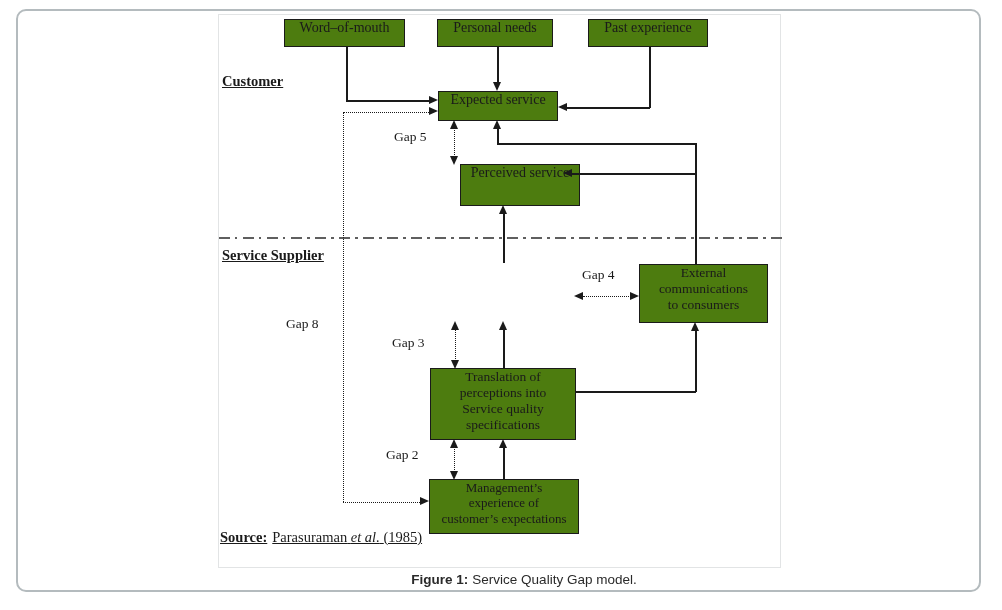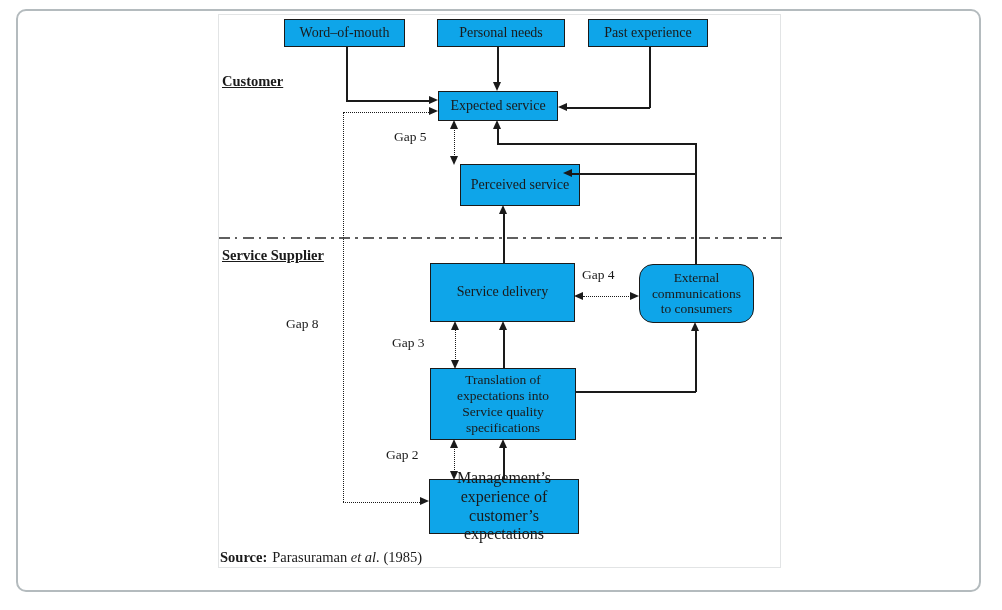--- a/index.html
+++ b/index.html
@@ -3,22 +3,22 @@
 <meta charset="utf-8">
 <style>
   * { margin:0; padding:0; box-sizing:border-box; }
   html,body { width:1002px; height:610px; background:#ffffff; font-family:"Liberation Serif", serif; }
   .page { position:relative; width:1002px; height:610px; background:#fff; overflow:hidden; }
   .panel { position:absolute; left:16px; top:9px; width:965px; height:583px;
            border:2px solid #b4bbbe; border-radius:10px; background:#fff; }
   .figure-area { position:absolute; left:218px; top:14px; width:563px; height:554px;
                  border:1px solid #e2e4e5; background:#fff; }
   
-  .box { position:absolute; border:1.5px solid #1a1a1a; background:#0ea5e9; color:#1a1a1a;
-         display:flex; align-items:center; justify-content:center; text-align:center;
+  .box { position:absolute; border:1.5px solid #1a1a1a; background:#4d7c0f; color:#1a1a1a;
+         display:flex; align-items:flex-start; justify-content:center; text-align:center;
          font-size:14px; line-height:1.18; }
   .box .lines { width:100%; }
   
   .ln { position:absolute; background:#1a1a1a; }
   .dln-h { position:absolute; border-top:1.6px dotted #1a1a1a; height:0; }
   .dln-v { position:absolute; border-left:1.6px dotted #1a1a1a; width:0; }
   .divider { position:absolute; left:0; top:222px; width:563px; height:1.6px;
              background:repeating-linear-gradient(to right,#5f5f5f 0 11px,transparent 11px 16px,#5f5f5f 16px 18.5px,transparent 18.5px 24px); }
   
   .arr { position:absolute; width:0; height:0; }
@@ -47,53 +47,50 @@
   <div class="figure-area">
 
     <div class="section-label" style="left:3px; top:58px;text-align:center;">Customer</div>
     <div class="section-label" style="left:3px; top:232px;">Service Supplier</div>
 
     <div class="divider"></div>
 
     <div class="box" style="left:65px; top:4px; width:121px; height:28px;">
       <span>Word–of-mouth</span>
     </div>
-    <div class="box" style="left:218px; top:4px; width:128px; height:28px;">
+    <div class="box" style="left:218px; top:4px; width:116px; height:28px;">
       <span>Personal needs</span>
     </div>
     <div class="box" style="left:369px; top:4px; width:120px; height:28px;">
       <span>Past experience</span>
     </div>
 
     <div class="box" style="left:219px; top:76px; width:120px; height:30px;">
       <span>Expected service</span>
     </div>
     <div class="box" style="left:241px; top:149px; width:120px; height:42px;">
       <span>Perceived service</span>
     </div>
 
-    <div class="box" style="left:211px; top:248px; width:145px; height:59px;">
-      <span>Service delivery</span>
-    </div>
-    <div class="box" style="left:420px; top:249px; width:115px; height:59px; font-size:13.5px;border-radius:14px;">
+    <div class="box" style="left:420px; top:249px; width:129px; height:59px; font-size:13.5px;">
       <div class="lines">
         <div>External</div>
         <div>communications</div>
         <div>to consumers</div>
       </div>
     </div>
     <div class="box" style="left:211px; top:353px; width:146px; height:72px; font-size:13.5px;">
       <div class="lines">
         <div>Translation of</div>
-        <div>expectations into</div>
+        <div>perceptions into</div>
         <div class="italic">Service quality</div>
         <div>specifications</div>
       </div>
     </div>
-    <div class="box" style="left:210px; top:464px; width:150px; height:55px; font-size:16px;">
+    <div class="box" style="left:210px; top:464px; width:150px; height:55px; font-size:13px;">
       <div class="lines">
         <div>Management’s</div>
         <div>experience of</div>
         <div>customer’s expectations</div>
       </div>
     </div>
 
     <div class="gap-label" style="left:175px; top:114px;">Gap 5</div>
     <div class="gap-label" style="left:67px; top:301px;">Gap 8</div>
     <div class="gap-label" style="left:363px; top:252px;">Gap 4</div>
@@ -146,20 +143,23 @@
     <div class="arr down" style="left:232px; top:345px;"></div>
 
     <div class="dln-v" style="left:235px; top:432px; height:25px;"></div>
     <div class="arr up" style="left:231px; top:424px;"></div>
     <div class="arr down" style="left:231px; top:456px;"></div>
 
     <div class="dln-h" style="left:364px; top:281px; width:48px;"></div>
     <div class="arr left" style="left:355px; top:277px;"></div>
     <div class="arr right" style="left:411px; top:277px;"></div>
 
-    <div class="source-line" style="left:1px; top:534px;">
+    <div class="source-line" style="left:1px; top:514px;text-decoration:underline;">
       <span class="b">Source:</span><span>Parasuraman</span>
       <span class="it">et al.</span>
       <span>(1985)</span>
     </div>
   </div>
 
+  <div class="caption">
+    <span class="b">Figure 1:</span><span>Service Quality Gap model.</span>
+  </div>
 </div>
 
 </body></html>

